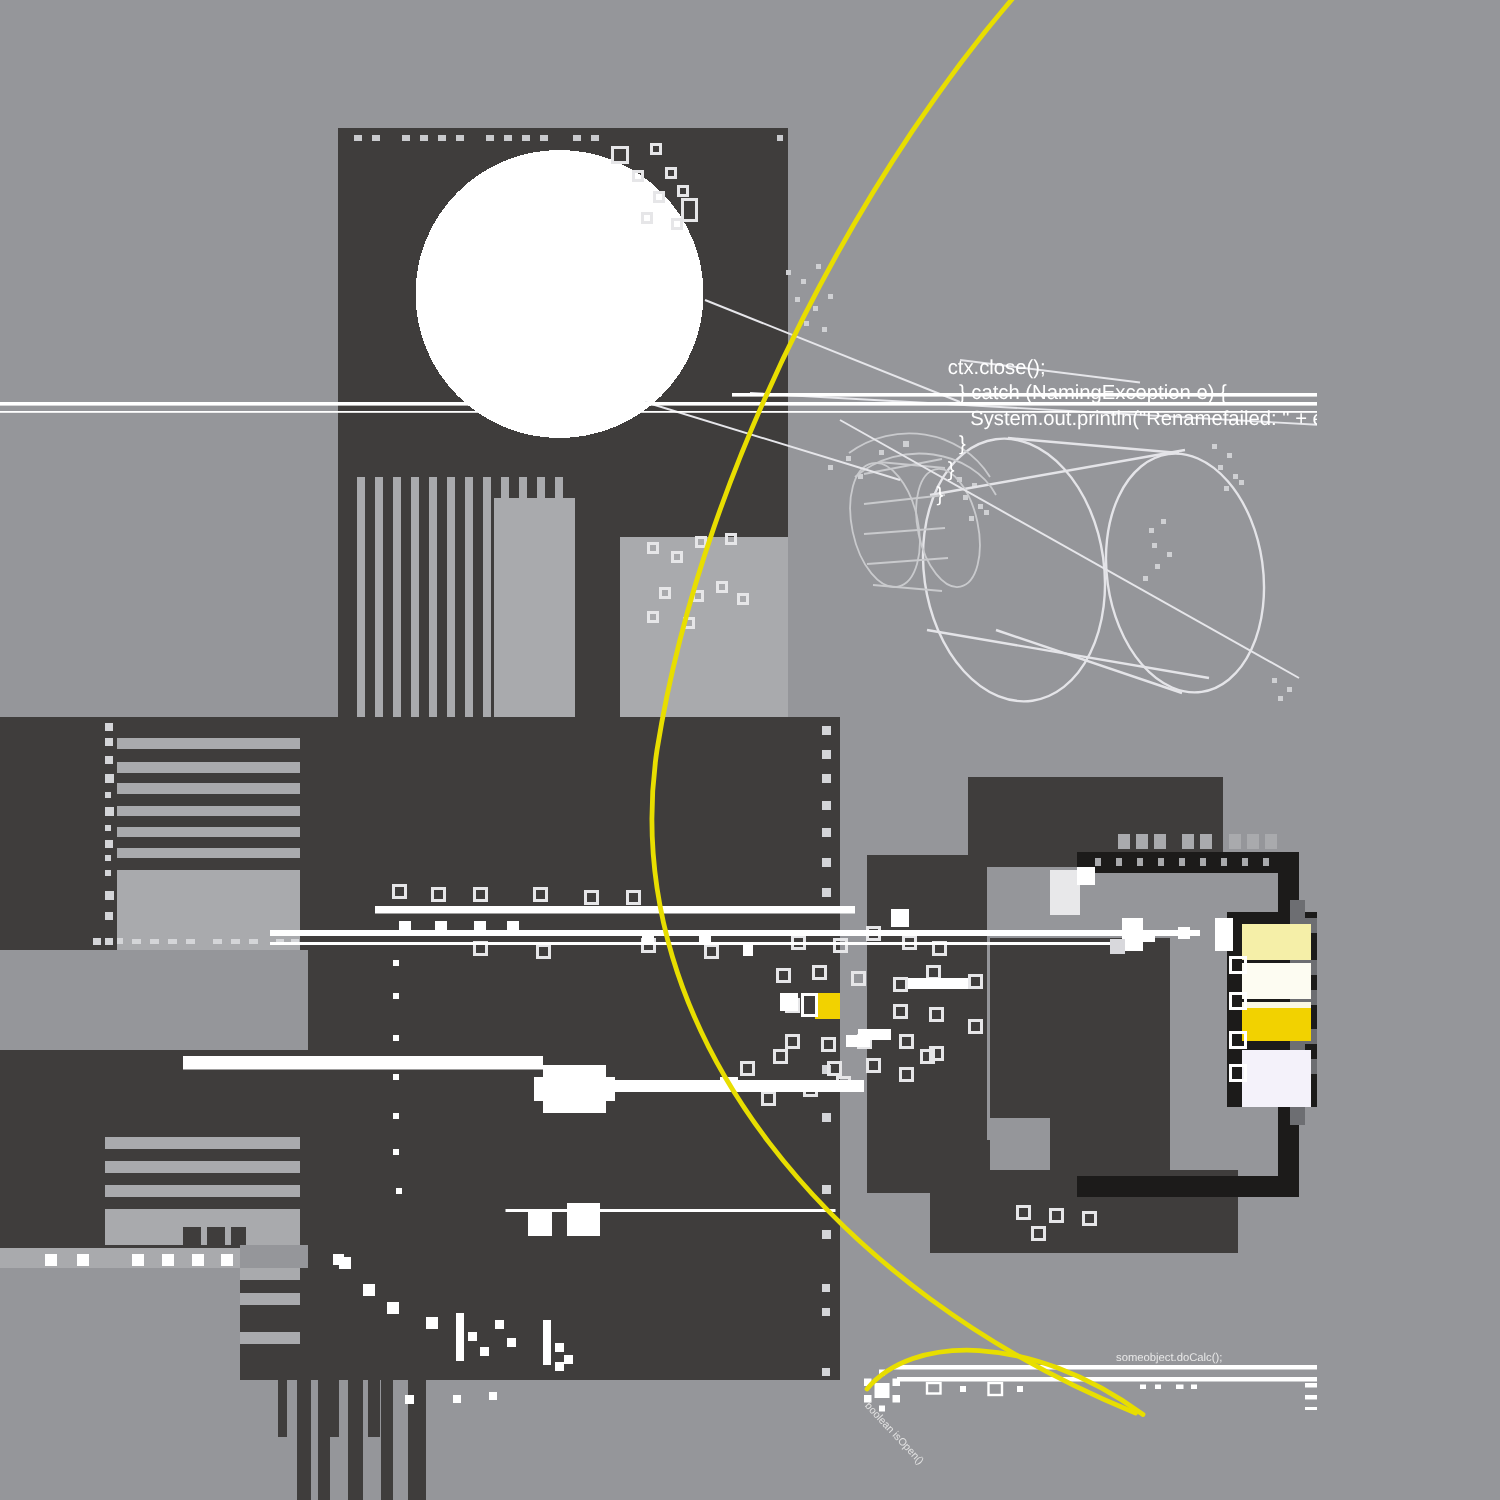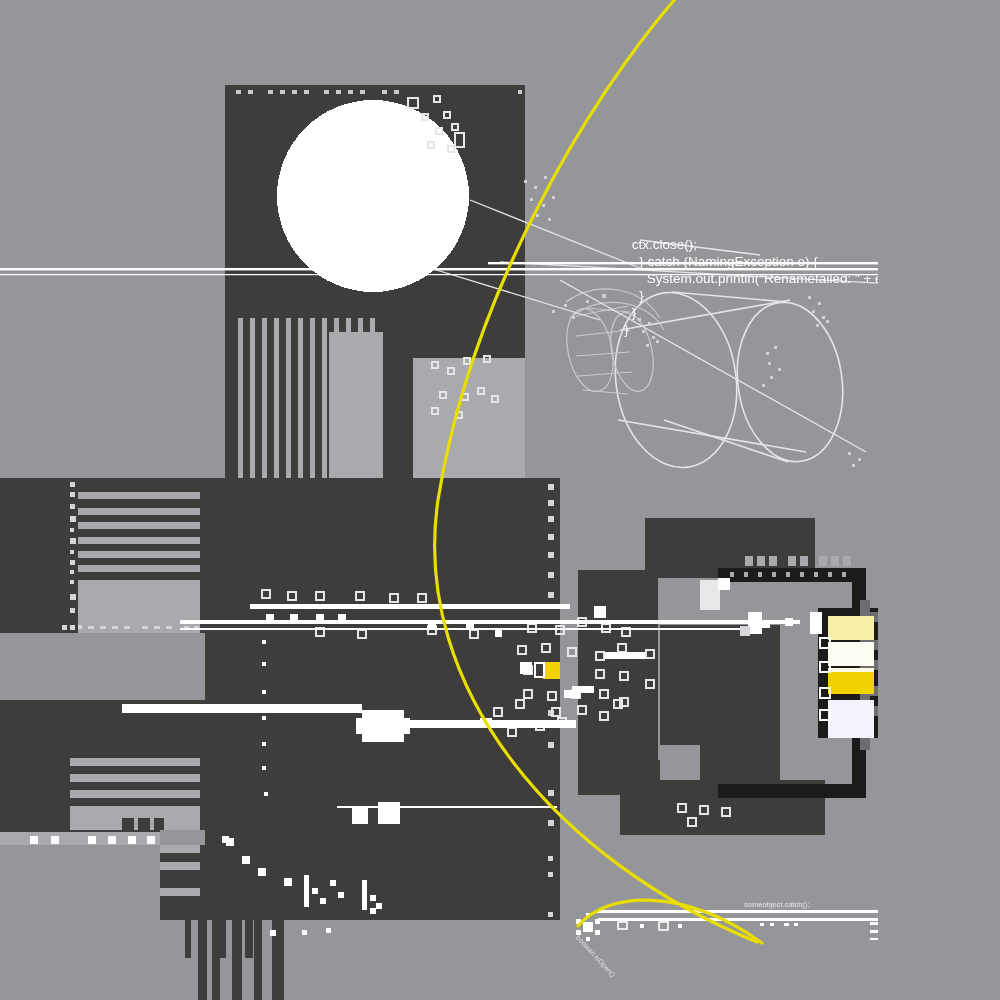--- a/index.html
+++ b/index.html
@@ -500,19 +500,19 @@
     <path d="M 578 926 C 608 890, 686 888, 762 943" fill="none" stroke="#e8de00" stroke-width="3.2" stroke-linecap="round"></path>
   </svg>
 
   <div class="codeblk" style="left:613px; top:236px;">     ctx.close();
        } catch (NamingException e) {
          System.out.println("Renamefailed: " + e);
        }
      }
    }</div>
 
-  <div class="microtxt" style="left:744px; top:900px;">someobject.catch();</div>
+  <div class="microtxt" style="left:744px; top:900px;">someobject.doCalc();</div>
 
   <div class="rottxt" style="left:580px; top:934px;">boolean isOpen()</div>
 
   <div class="tinymark" style="left:957px; top:874px; width:9px; height:6px;"></div>
 
 </div>
 
 </body></html>

